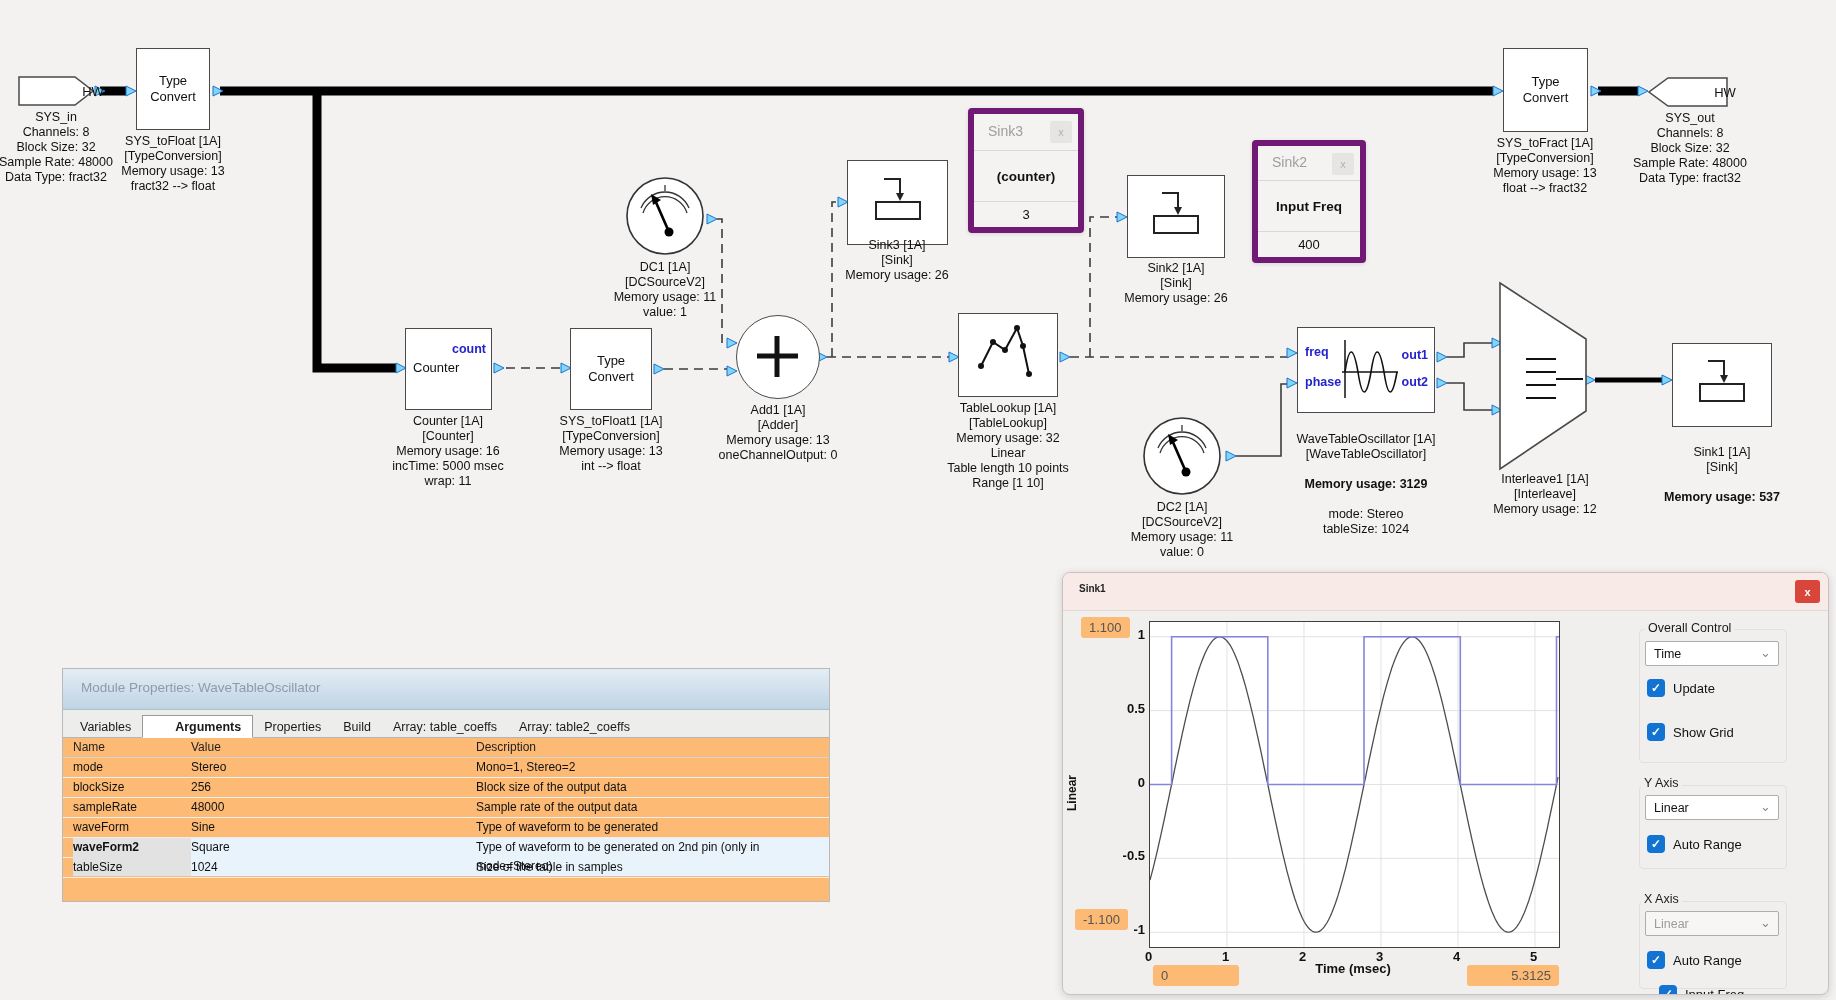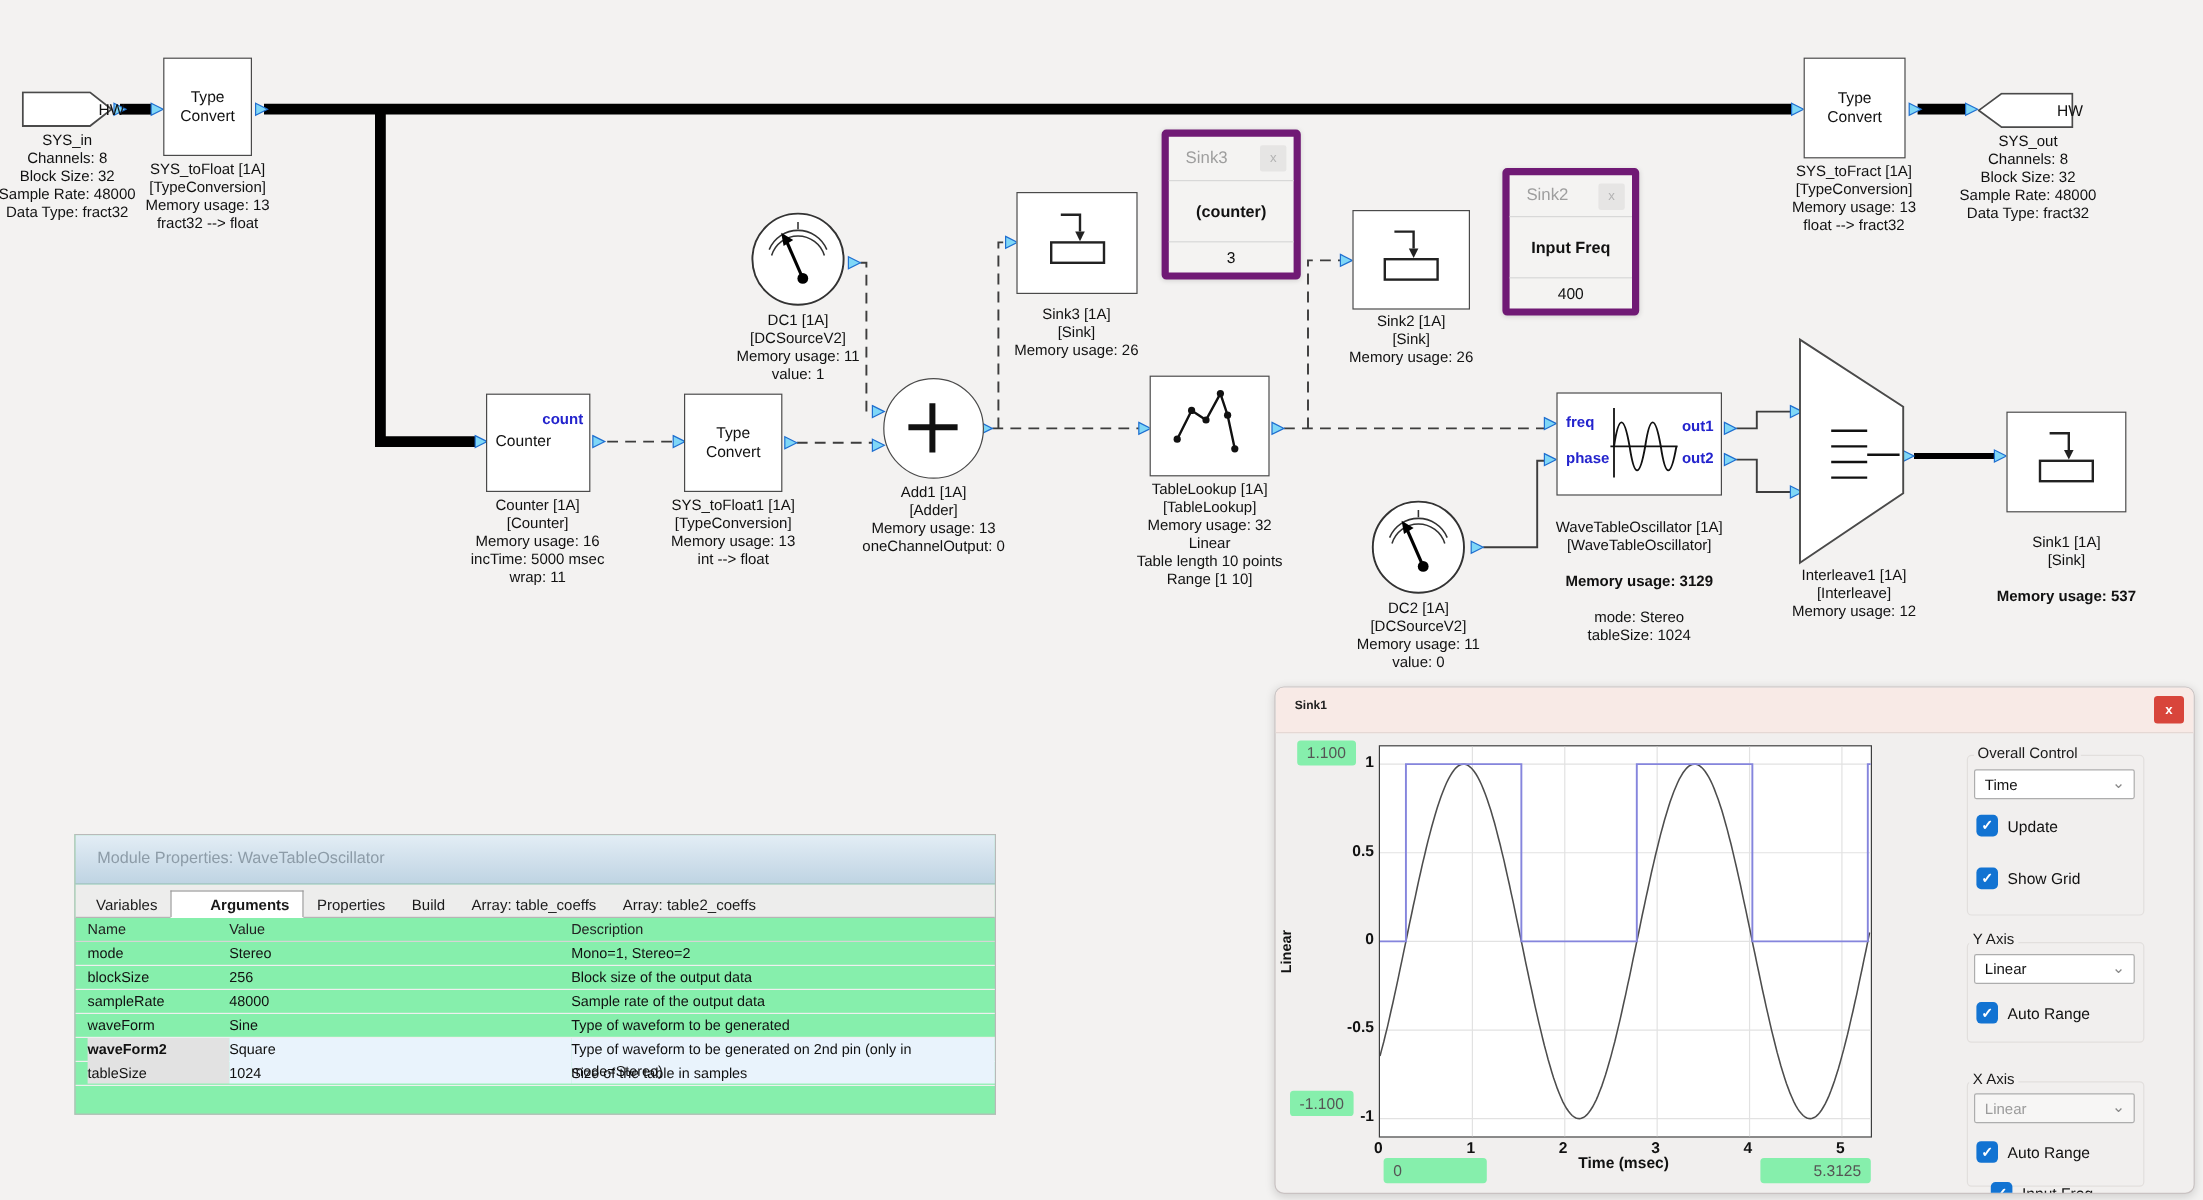--- a/index.html
+++ b/index.html
@@ -27,21 +27,21 @@
   .mini{position:absolute;background:#f4f3f2;border:6px solid #701a75;border-radius:4px;
         box-shadow:0 1px 4px rgba(0,0,0,.12);}
   .mini-title{position:relative;height:36px;border-bottom:1px solid #d8d8d8;}
   .mini-title span{position:absolute;left:14px;top:9px;font-size:14px;color:#9e9e9e;}
   .mini-close{position:absolute;right:6px;top:7px;width:22px;height:22px;background:#e6e5e4;
               color:#b3b3b3;font-size:11px;display:flex;align-items:center;justify-content:center;border-radius:2px;}
   .mini-body{height:50px;display:flex;align-items:center;justify-content:center;
              font-size:13.5px;font-weight:600;color:#111;border-bottom:1px solid #d8d8d8;}
   .mini-val{height:25px;display:flex;align-items:center;justify-content:center;font-size:13px;color:#111;}
   
-  #mp{left:62px;top:695px;width:766px;height:232px;background:#86efac;border:1px solid #b9b9b9;}
+  #mp{left:62px;top:668px;width:766px;height:232px;background:#fdba74;border:1px solid #b9b9b9;}
   .mp-header{height:40px;background:linear-gradient(#e3edf5,#bfd4e3);border-bottom:1px solid #aebfcc;position:relative;}
   .mp-header span{position:absolute;left:18px;top:11px;font-size:13.5px;color:#8d9ca8;}
   .mp-tabs{height:27px;background:#ededec;display:flex;align-items:flex-end;padding-left:6px;
            border-bottom:1px solid #b5b5b5;font-size:12.5px;}
   .mp-tab{padding:4px 11px 3px 11px;color:#1a1a1a;}
   .mp-tab.active{background:#fff;border:1px solid #9a9a9a;border-bottom:1px solid #fff;
                  margin-bottom:-1px;font-weight:600;padding-left:32px;}
   .mp-row{display:grid;grid-template-columns:118px 285px 1fr;height:19px;line-height:19px;
           font-size:12px;padding-left:10px;border-bottom:1px solid #efefef;}
   .mp-row.hdr{color:#222;border-bottom:1px solid #d5d5d5;}
@@ -50,21 +50,21 @@
   
   #pw{left:1062px;top:572px;width:765px;height:421px;background:#f1efee;border:1px solid #c9c2c2;
       border-radius:8px;box-shadow:0 2px 8px rgba(0,0,0,.15);overflow:hidden;}
   .pw-title{position:absolute;left:0;top:0;right:0;height:37px;background:#f8eae6;border-bottom:1px solid #e5d8d4;}
   .pw-title span{position:absolute;left:16px;top:10px;font-size:10px;font-weight:600;color:#222;}
   .pw-close{position:absolute;right:8px;top:7px;width:25px;height:23px;background:#d8453b;border-radius:3px;
             color:#fff;font-size:11px;font-weight:700;display:flex;align-items:center;justify-content:center;}
   .plotbox{position:absolute;left:86px;top:48px;width:409px;height:325px;background:#fff;border:1px solid #3f3f3f;}
   .ytick{position:absolute;right:0;font-size:13px;font-weight:700;color:#111;}
   .xtick{position:absolute;font-size:13px;font-weight:700;color:#111;}
-  .rangebox{position:absolute;background:#86efac;border-radius:3px;color:#555;font-size:13px;
+  .rangebox{position:absolute;background:#fdba74;border-radius:3px;color:#555;font-size:13px;
             padding:3px 8px;box-sizing:border-box;}
   .ylabel{position:absolute;left:2px;top:238px;transform:rotate(-90deg);transform-origin:left top;
           font-size:12px;font-weight:700;color:#111;}
   .xlabel{position:absolute;left:200px;top:388px;width:180px;text-align:center;font-size:13px;font-weight:700;}
   .grouplbl{position:absolute;font-size:12.5px;color:#1a1a1a;}
   .groupbox{position:absolute;border:1px solid #e2dfdd;border-radius:4px;}
   .dd{position:absolute;width:134px;height:25px;background:#fff;border:1px solid #adadad;border-radius:2px;
       font-size:12.5px;line-height:25px;padding-left:8px;box-sizing:border-box;color:#111;}
   .dd .chev{position:absolute;right:7px;top:-2px;color:#888;font-size:13px;}
   .dd.gray{color:#9b9b9b;background:#f7f6f5;}
@@ -188,21 +188,21 @@
 Memory usage: 13
 oneChannelOutput: 0</div>
 
 <div class="block" style="left:847px;top:160px;width:101px;height:85px">
   <svg width="98" height="82">
     <path d="M36 18 H52 V32" fill="none" stroke="#222" stroke-width="2"></path>
     <polygon points="48,32 56,32 52,40" fill="#222"></polygon>
     <rect x="28" y="41" width="44" height="17" fill="#fff" stroke="#222" stroke-width="2"></rect>
   </svg>
 </div>
-<div class="caption" style="left:897px;top:255px">Sink3 [1A]
+<div class="caption" style="left:897px;top:238px">Sink3 [1A]
 [Sink]
 Memory usage: 26</div>
 
 <div class="block" style="left:958px;top:313px;width:100px;height:84px">
   <svg width="97" height="81">
     <polyline points="22,52 34,28 46,36 58,14 64,32 70,60" fill="none" stroke="#111" stroke-width="2"></polyline>
     <circle cx="22" cy="52" r="3" fill="#111"></circle>
       <circle cx="34" cy="28" r="3" fill="#111"></circle>
     <circle cx="46" cy="36" r="3" fill="#111"></circle>
       <circle cx="58" cy="14" r="3" fill="#111"></circle>

